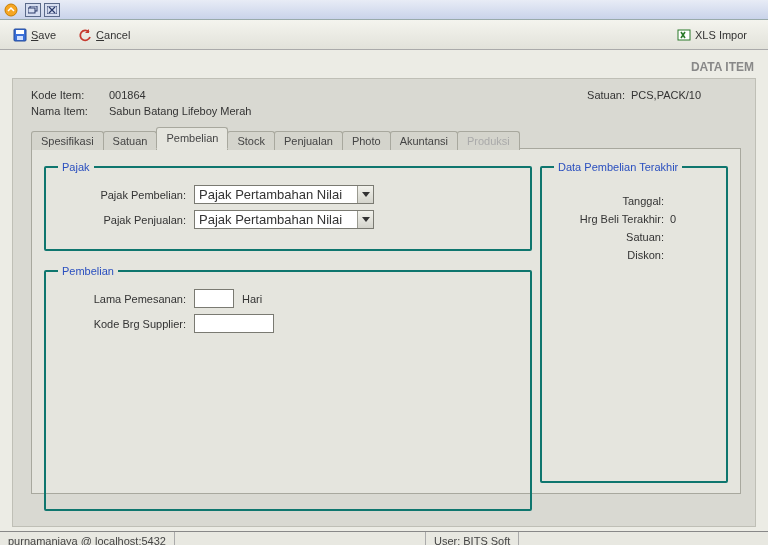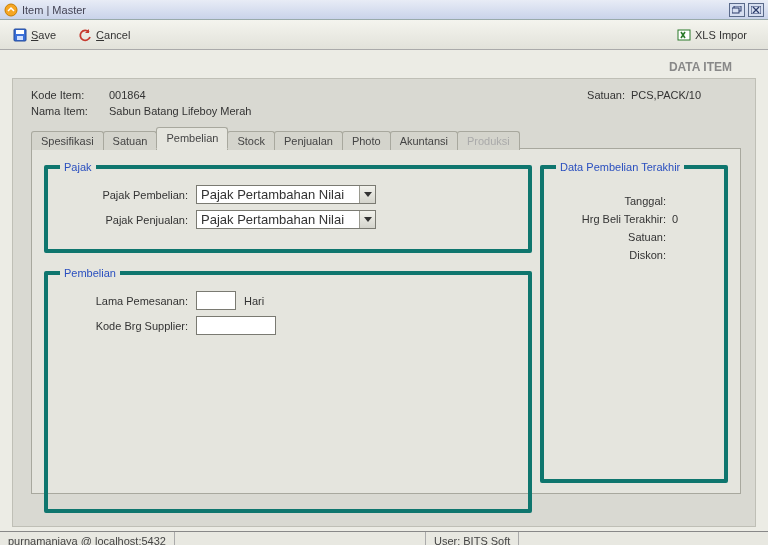--- a/index.html
+++ b/index.html
@@ -57,21 +57,21 @@
   .content-band {
     background: #ecece5;
     padding: 10px 12px 0 12px;
     height: calc(100% - 20px - 26px - 18px);
   }
   .data-item-label {
     text-align: right;
     color: #888;
     font-weight: bold;
     font-size: 12px;
-    margin: 0 24px 4px 0;
+    margin: 0 2px 4px 0;
   }
   .panel {
     background: #d9d9d2;
     border: 1px solid #bfbfb6;
     padding: 10px 14px 8px 18px;
     height: calc(100% - 22px);
     position: relative;
   }
   .header-rows { margin-bottom: 10px; }
   .header-row { display: flex; align-items: center; margin-bottom: 4px; }
@@ -110,21 +110,21 @@
   .tab-body {
     border: 1px solid #a8a89e;
     background: #e5e5de;
     height: 346px;
     padding: 12px;
     display: flex;
   }
   .left-col { flex: 1; }
   .right-col { width: 188px; margin-left: 8px; }
   fieldset.group {
-    border: 4px solid #0f766e;
+    border: 2px solid #0f766e;
     border-radius: 2px;
     padding: 12px 12px 14px 12px;
     margin-bottom: 14px;
     position: relative;
   }
   fieldset.group legend {
     color: #2a4fbf;
     padding: 0 4px;
     font-size: 11px;
   }
@@ -207,21 +207,20 @@
 </head>
 <body>
 
 <div class="titlebar">
   <span class="app-icon">
     <svg width="14" height="14" viewBox="0 0 14 14">
         <circle cx="7" cy="7" r="6" fill="#f6a623" stroke="#c77d00"></circle>
         <path d="M4 8 L7 5 L10 8" stroke="#fff" stroke-width="1.5" fill="none"></path>
       </svg>
   </span>
-  <span class="title">Item | Master</span>
   <span class="winbtn">
     <svg width="10" height="8" viewBox="0 0 10 8">
         <rect x="2" y="0" width="7" height="5" fill="none" stroke="#2a3a6a"></rect>
         <rect x="0" y="2" width="7" height="5" fill="#d6def0" stroke="#2a3a6a"></rect>
       </svg>
   </span>
   <span class="winbtn">
     <svg width="10" height="8" viewBox="0 0 10 8">
         <rect x="0" y="0" width="10" height="8" fill="none" stroke="#2a3a6a"></rect>
         <path d="M2 1 L8 7 M8 1 L2 7" stroke="#2a3a6a" stroke-width="1.2"></path>

